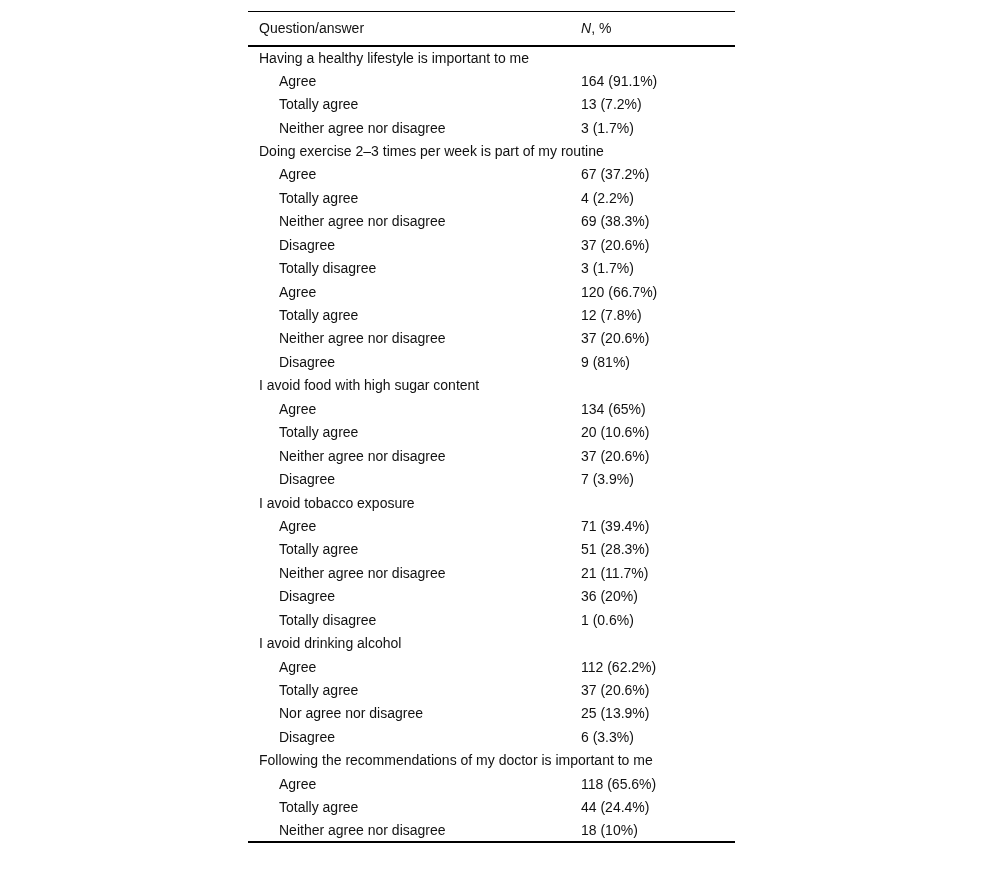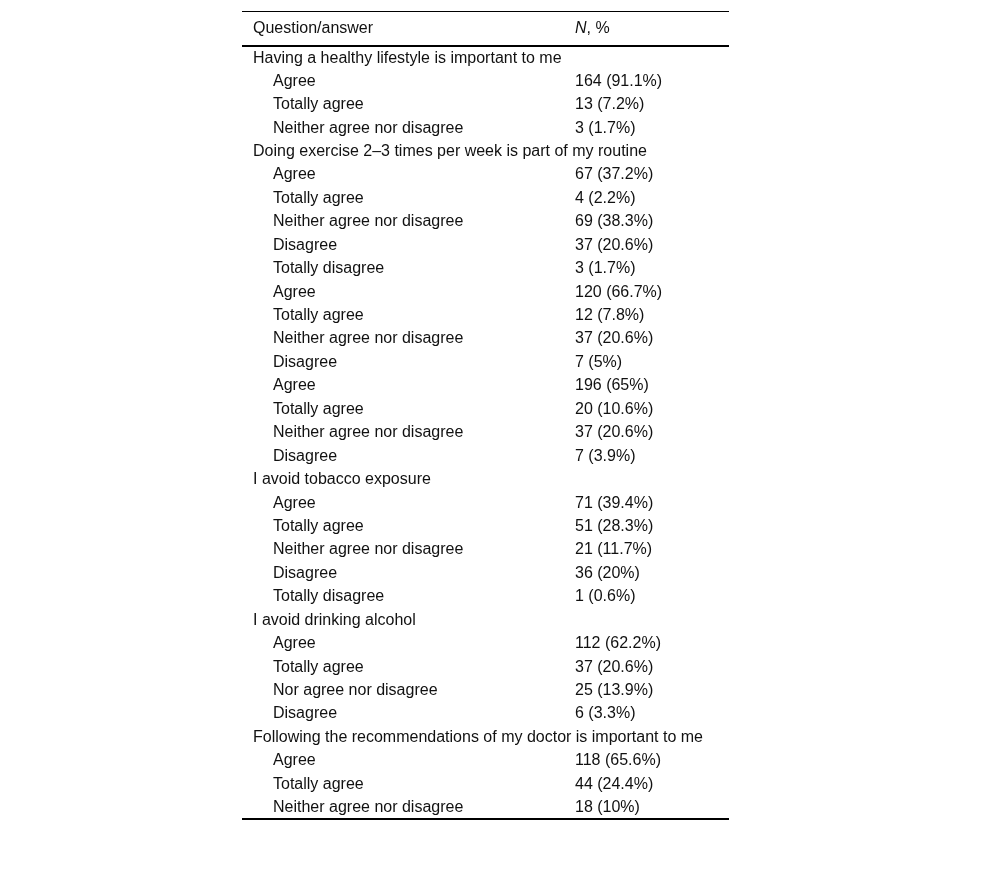--- a/index.html
+++ b/index.html
@@ -10,28 +10,28 @@
   }
   .page {
     position: relative;
     width: 1000px;
     height: 887px;
     background: #ffffff;
     overflow: hidden;
   }
   table.survey-table {
     position: absolute;
-    left: 242px;
+    left: 248px;
     top: 11px;
     width: 487px;
     border-collapse: collapse;
     table-layout: fixed;
     border-top: 1.5px solid #000000;
     border-bottom: 2.5px solid #000000;
-    font-size: 16px;
+    font-size: 14px;
     color: #111111;
   }
   col.col-question { width: 333px; }
   col.col-value { width: 154px; }
   thead tr.header-row {
     height: 34px;
     border-bottom: 2.5px solid #000000;
   }
   th {
     font-weight: normal;
@@ -114,25 +114,28 @@
         <tr>
           <td class="answer-cell">Totally agree</td>
           <td class="value-cell">12 (7.8%)</td>
         </tr>
         <tr>
           <td class="answer-cell">Neither agree nor disagree</td>
           <td class="value-cell">37 (20.6%)</td>
         </tr>
         <tr>
           <td class="answer-cell">Disagree</td>
-          <td class="value-cell">7 (5%)</td>
-        </tr>
-        <tr>
-          <td class="answer-cell">Agree</td>
-          <td class="value-cell">196 (65%)</td>
+          <td class="value-cell">9 (81%)</td>
+        </tr>
+        <tr>
+          <td colspan="2" class="question-cell">I avoid food with high sugar content</td>
+        </tr>
+        <tr>
+          <td class="answer-cell">Agree</td>
+          <td class="value-cell">134 (65%)</td>
         </tr>
         <tr>
           <td class="answer-cell">Totally agree</td>
           <td class="value-cell">20 (10.6%)</td>
         </tr>
         <tr>
           <td class="answer-cell">Neither agree nor disagree</td>
           <td class="value-cell">37 (20.6%)</td>
         </tr>
         <tr>

